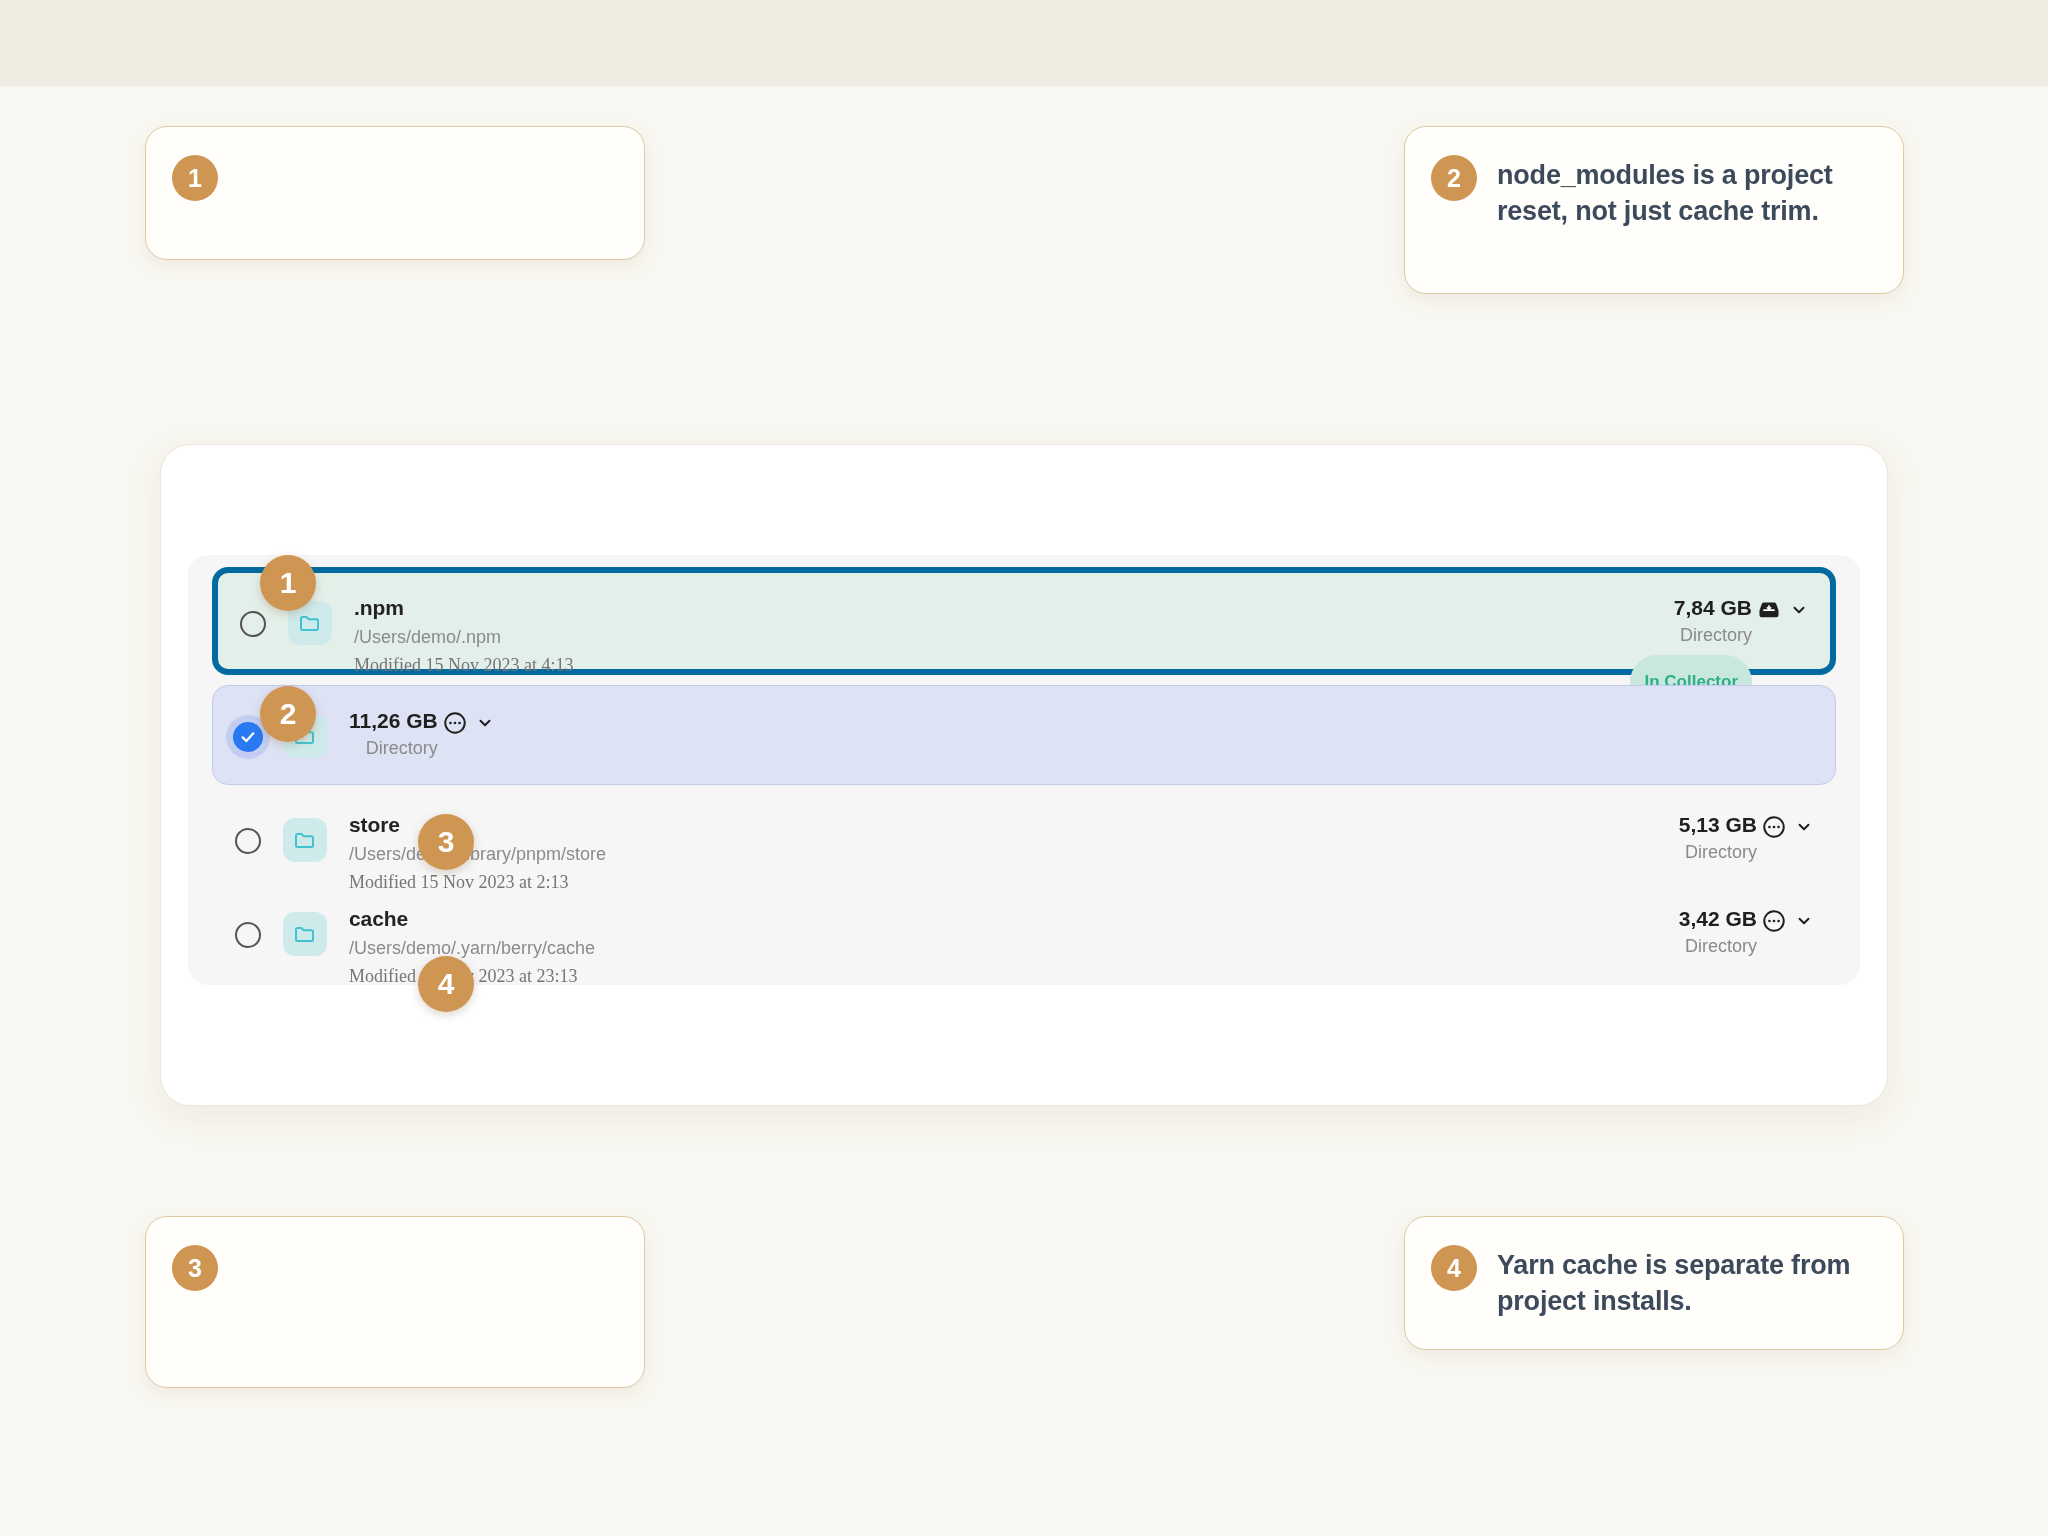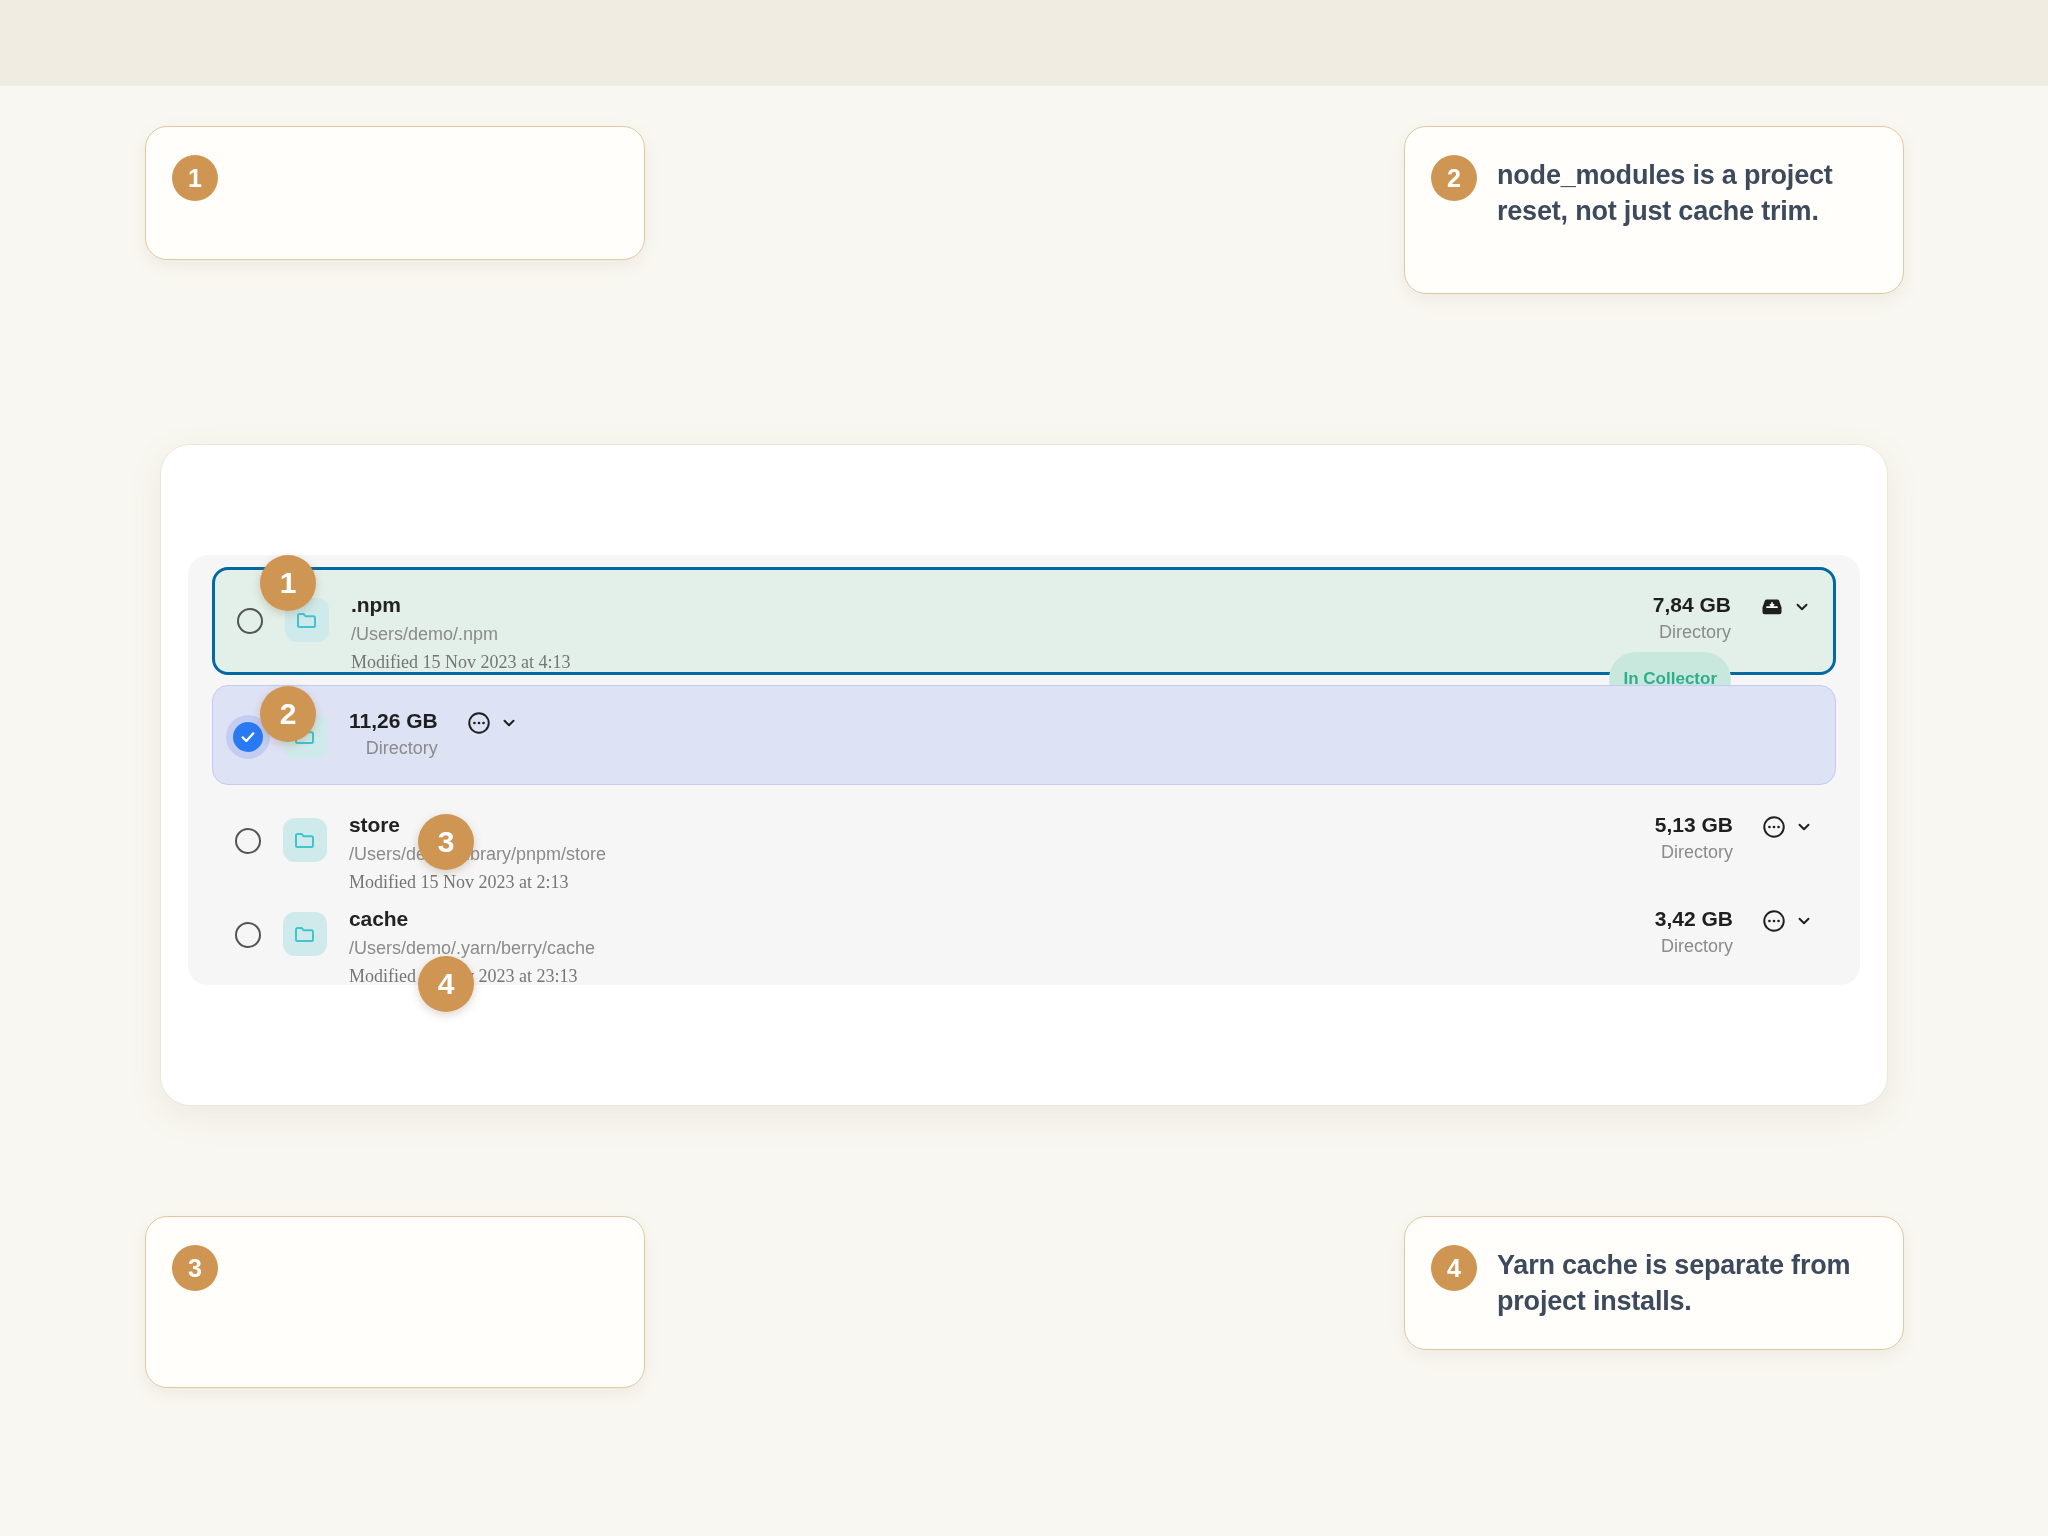--- a/index.html
+++ b/index.html
@@ -92,21 +92,21 @@
   
   .row {
     position: absolute;
     left: 24px;
     width: 1624px;
     display: flex;
     align-items: flex-start;
     padding: 16px 22px 16px 18px;
     border-radius: 16px;
   }
-  .row-0 { top: 12px;  height: 108px; background: #e3efe9; border: 3px solid #0369a1; }
+  .row-0 { top: 12px;  height: 108px; background: #e3efe9; border: 6px solid #0369a1; }
   .row-1 { top: 130px; height: 100px; background: #dee2f5; border: 1px solid #c3cbee; }
   .row-2 { top: 234px; height: 100px; background: transparent; border: 1px solid transparent; }
   .row-3 { top: 328px; height: 100px; background: transparent; border: 1px solid transparent; }
 
   
   .select-ctl {
     flex: 0 0 auto;
     width: 34px; height: 34px;
     margin-top: 18px;
     margin-right: 18px;
@@ -176,21 +176,21 @@
     margin-top: 5px;
     line-height: 1.25;
     font-family: Liberation Serif, serif;
   }
 
   
   .row-right {
     flex: 0 0 auto;
     display: flex;
     align-items: flex-start;
-    gap: 28px;
+    gap: 4px;
     padding-top: 6px;
     justify-content: space-between;
   }
   .size-block { text-align: right; }
   .row-size {
     font-size: 21px;
     font-weight: bold;
     color: #1f1f1f;
     line-height: 1.2;
     white-space: nowrap;

